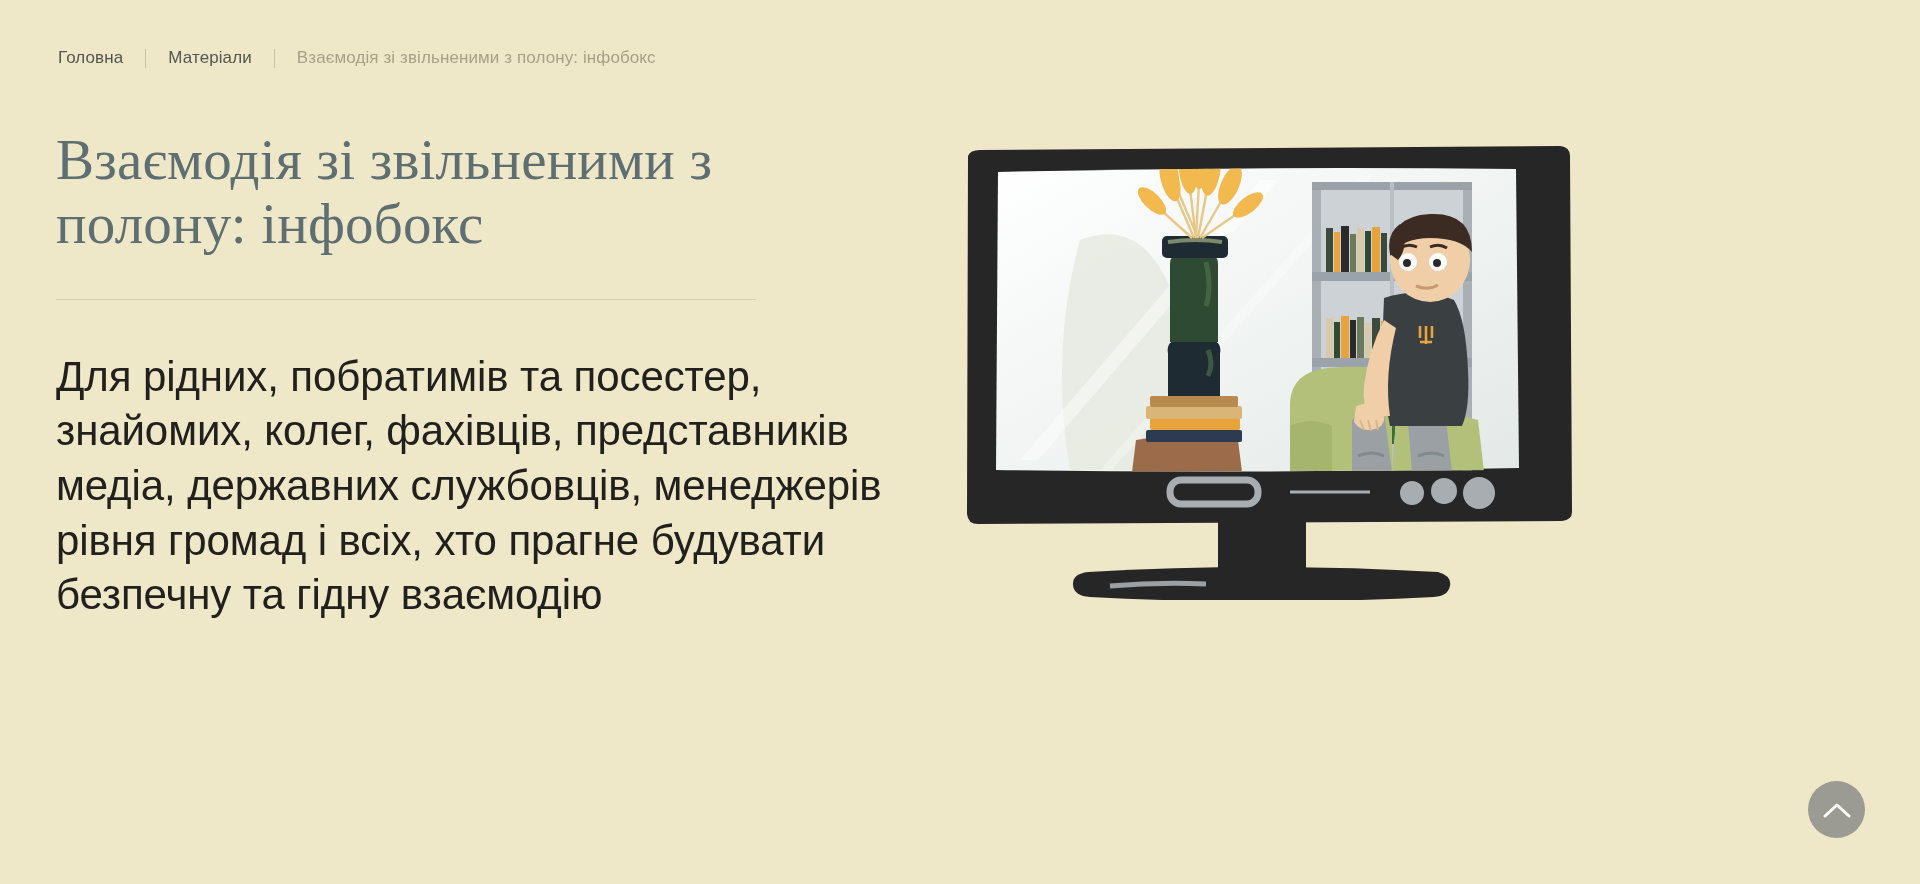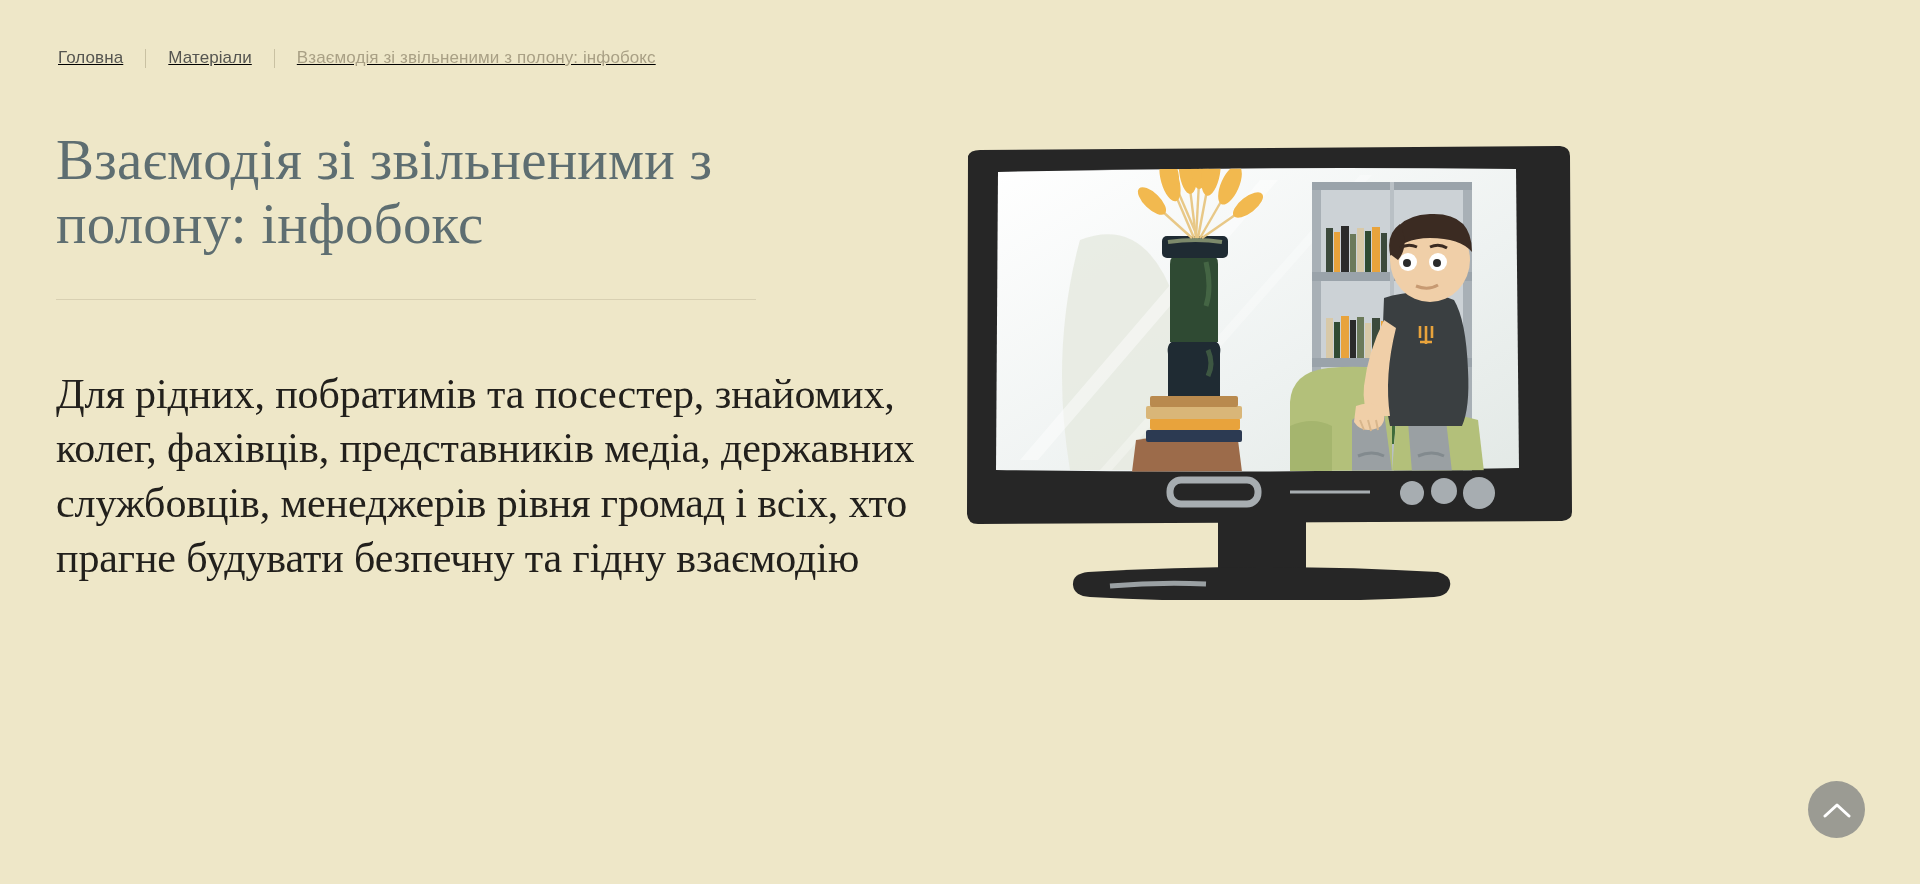--- a/index.html
+++ b/index.html
@@ -20,21 +20,20 @@
   
   .breadcrumb {
     position: absolute;
     left: 58px;
     top: 48px;
     display: flex;
     align-items: center;
     font-size: 17px;
     letter-spacing: .1px;
     white-space: nowrap;
-    text-decoration: underline;
   }
   .crumb-link {
     color: #555550;
     text-decoration: none;
     cursor: pointer;
   }
   .crumb-current { color: #a9a085; }
   .crumb-sep {
     display: inline-block;
     width: 1px;
@@ -63,22 +62,22 @@
   }
 
   .divider {
     margin-top: 42px;
     width: 700px;
     height: 1px;
     background: #d8d0b2;
   }
 
   .lead-text {
-    margin-top: 67px;
-    font-family: Liberation Serif, serif;
+    margin-top: 50px;
+    font-family: Liberation Sans, sans-serif;
     font-size: 42px;
     line-height: 1.30;
     color: #22201c;
     max-width: 880px;
     letter-spacing: -0.1px;
   }
 
   
   .illustration {
     position: absolute;

